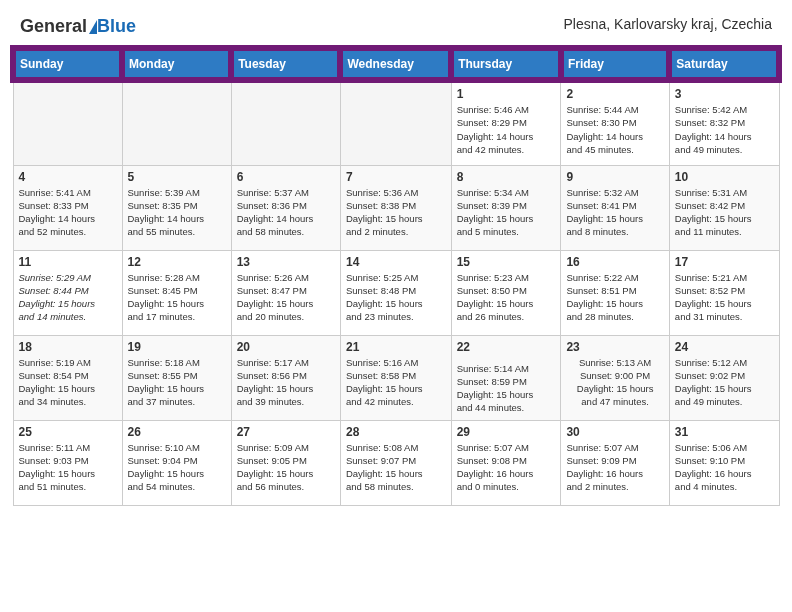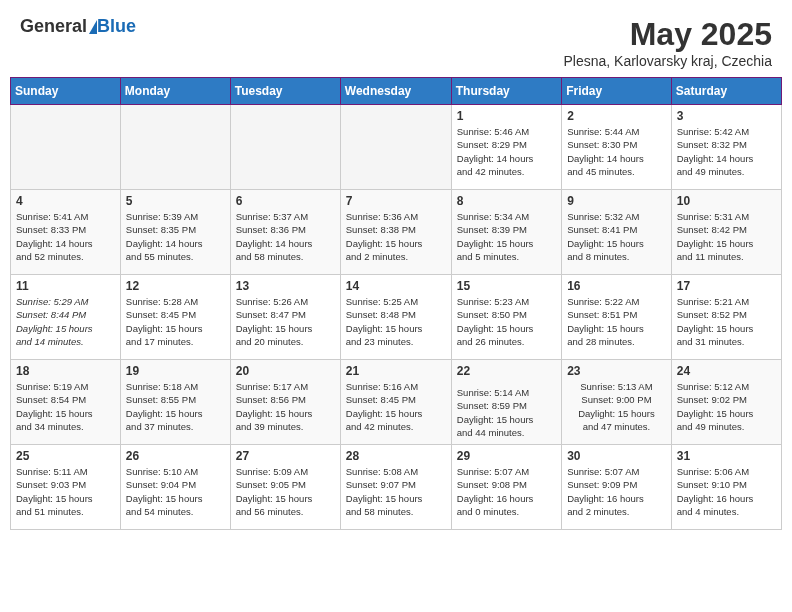--- a/index.html
+++ b/index.html
@@ -62,21 +62,21 @@
       width: 100%;
       border-collapse: collapse;
     }
     thead tr th {
       background-color: #2e7bc4;
       color: white;
       font-size: 12px;
       font-weight: bold;
       padding: 6px 4px;
       text-align: left;
-      border: 1px solid #701a75;
+      border: 6px solid #701a75;
     }
     tbody tr td {
       border: 1px solid #ccc;
       vertical-align: top;
       padding: 4px 5px;
       font-size: 10px;
       color: #333;
       height: 85px;
       width: 113px;
       background: #fff;
@@ -105,21 +105,20 @@
 
 <div class="header">
   <div class="logo">
     <div class="logo-row">
       <span class="logo-general">General</span>
       <span class="logo-icon"></span>
     </div>
     <span class="logo-blue">Blue</span>
   </div>
   <div class="title-area">
-    <div class="month-title">May 2025</div>
     <div class="location">Plesna, Karlovarsky kraj, Czechia</div>
   </div>
 </div>
 
 <div class="calendar-wrap">
   <table>
     <thead>
       <tr>
       <th>Sunday</th>
           <th>Monday</th>
@@ -278,21 +277,21 @@
           <td>
             <span class="day-num">20</span>
             <div class="day-info" style="white-space: pre-line;">Sunrise: 5:17 AM
 Sunset: 8:56 PM
 Daylight: 15 hours
 and 39 minutes.</div>
           </td>
           <td>
             <span class="day-num">21</span>
             <div class="day-info" style="white-space: pre-line;">Sunrise: 5:16 AM
-Sunset: 8:45 PM
+Sunset: 8:58 PM
 Daylight: 15 hours
 and 42 minutes.</div>
           </td>
           <td>
             <span class="day-num">22</span>
             <div class="day-info" style="white-space: pre-line; margin-top: 8px;">Sunrise: 5:14 AM
 Sunset: 8:59 PM
 Daylight: 15 hours
 and 44 minutes.</div>
           </td>

